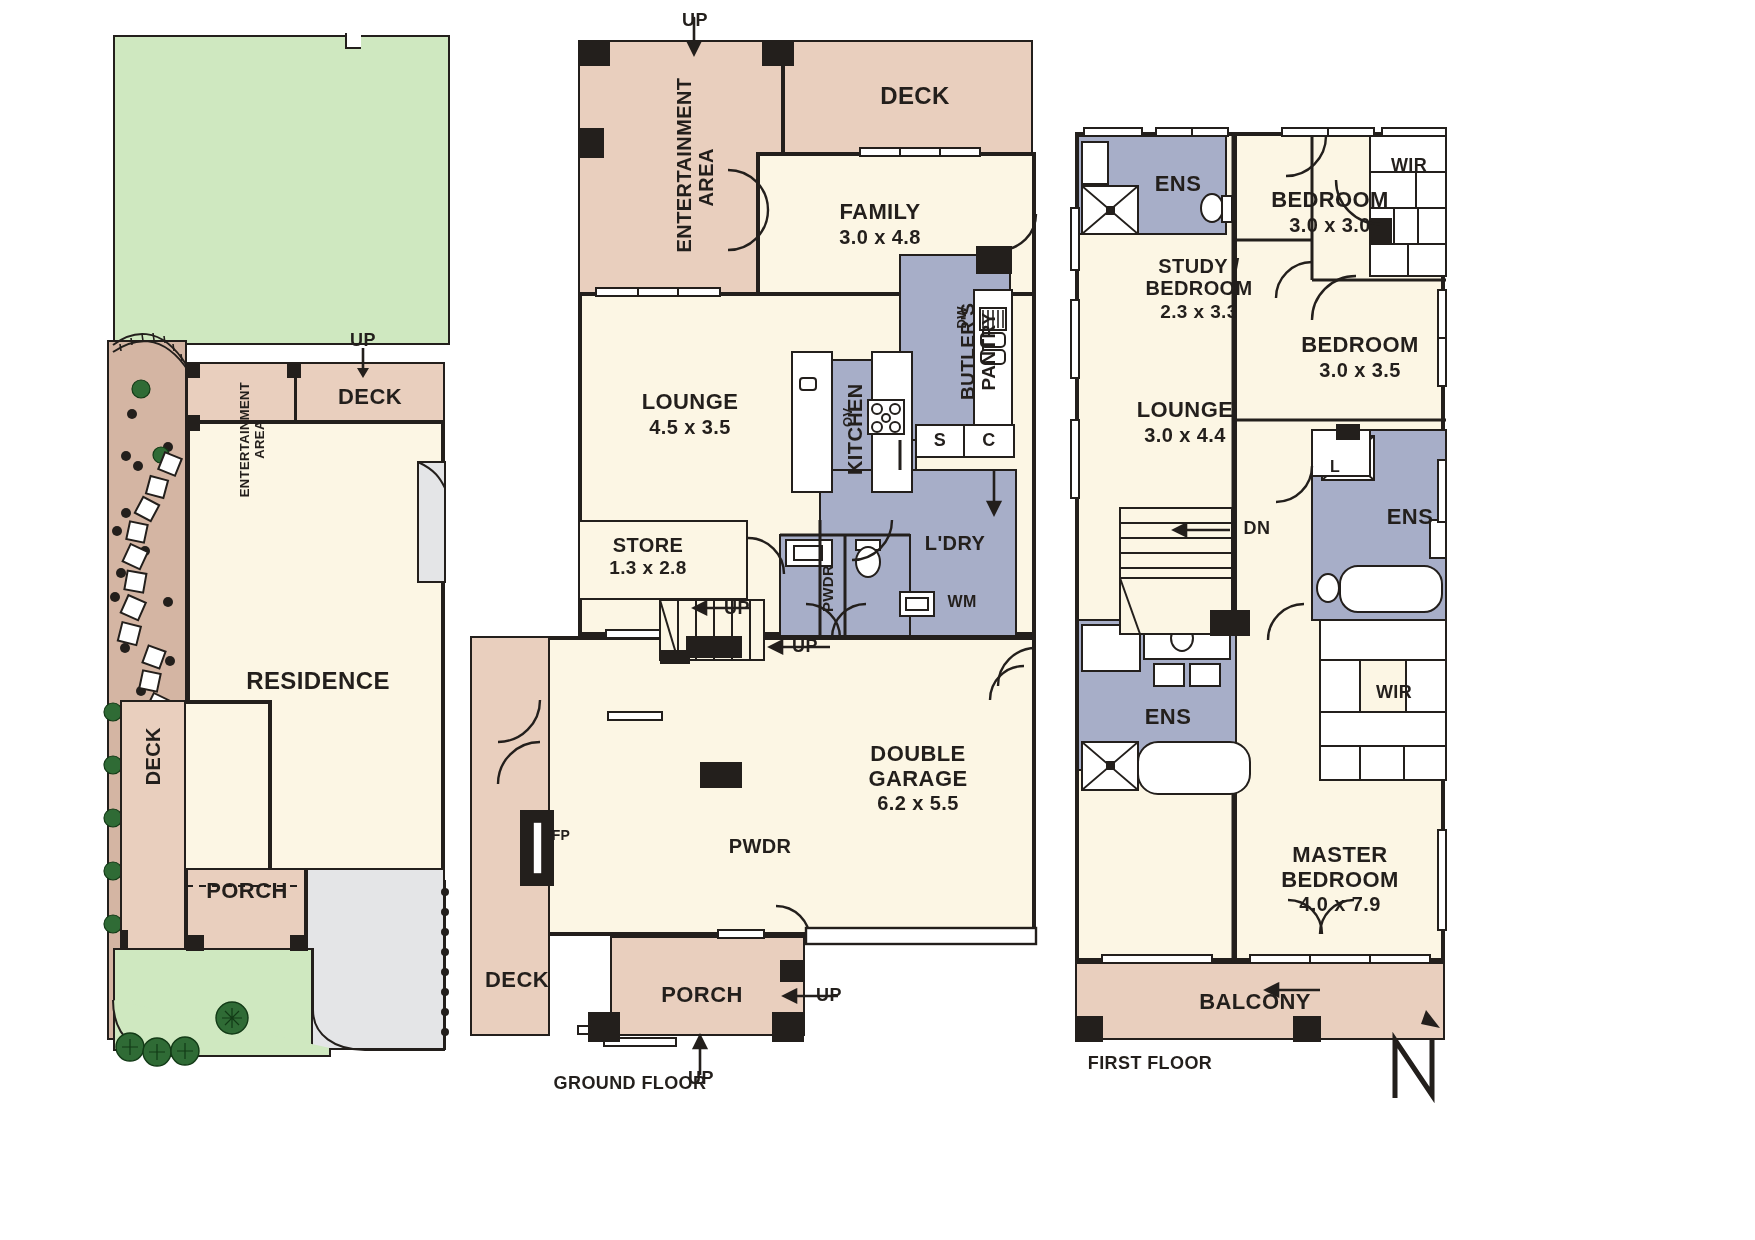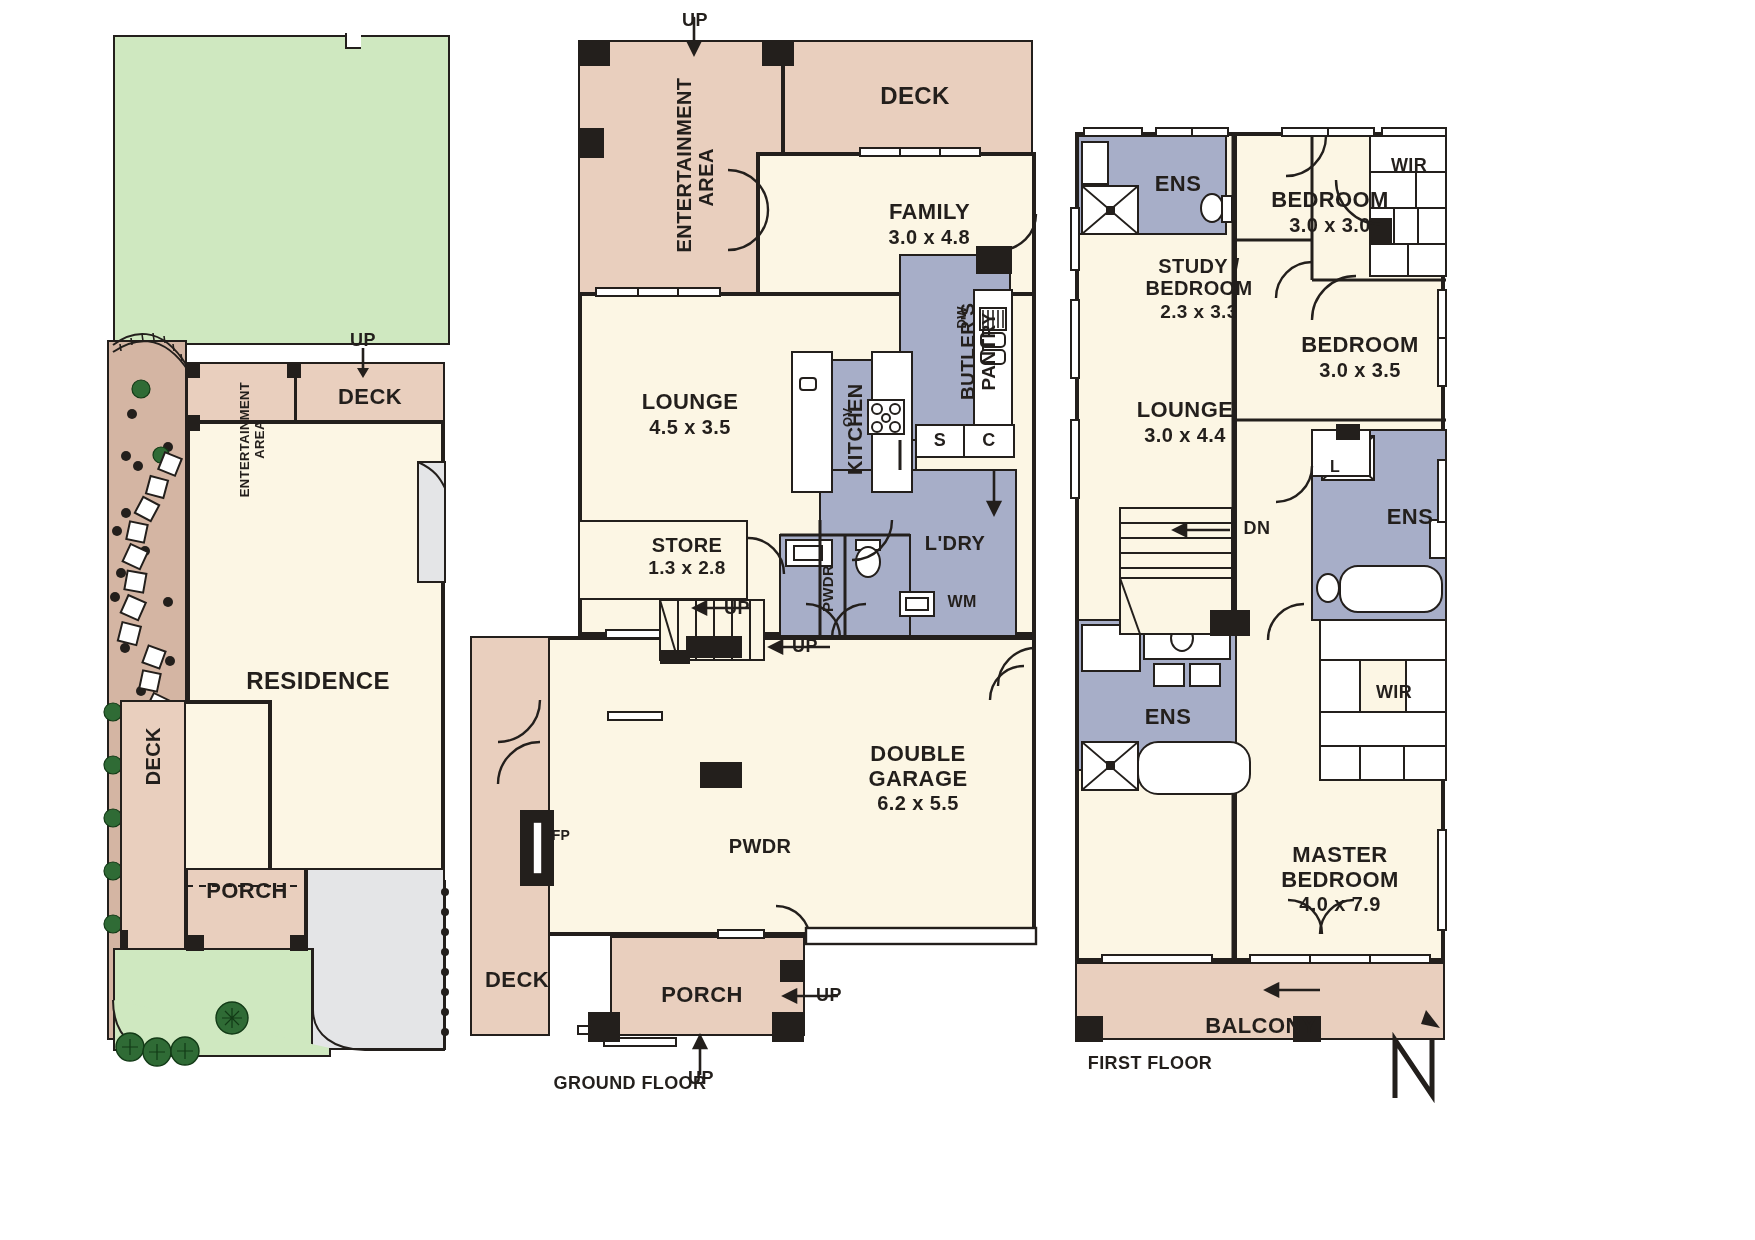--- a/index.html
+++ b/index.html
@@ -320,41 +320,41 @@
         <path d="M994,470 L994,508" fill="none"></path>
         <path d="M988,502 L994,514 L1000,502 Z"></path>
       </g>
     </svg>
 
     <div class="lbl t20 rot90" style="left:620px;top:155px;width:150px;">
       <span>ENTERTAINMENT</span><br>
       <span>AREA</span>
     </div>
     <div class="lbl t24" style="left:855px;top:83px;width:120px;">DECK</div>
-    <div class="lbl t22" style="left:790px;top:200px;width:180px;text-align:right;">
+    <div class="lbl t22" style="left:790px;top:200px;width:180px;">
       <span>FAMILY</span><br>
       <span class="t20 dim">3.0 x 4.8</span>
     </div>
     <div class="lbl t22" style="left:600px;top:390px;width:180px;">
       <span>LOUNGE</span><br>
       <span class="t20 dim">4.5 x 3.5</span>
     </div>
     <div class="lbl t20 rot90" style="left:800px;top:418px;width:110px;">KITCHEN</div>
     <div class="lbl t13 rot90" style="left:828px;top:410px;width:40px;">OV</div>
     <div class="lbl t19 rot90" style="left:888px;top:330px;width:180px;">
       <span>BUTLER'S</span><br>
       <span>PANTRY</span>
     </div>
     <div class="lbl t13 rot90" style="left:942px;top:310px;width:40px;">DW</div>
     <div class="lbl t18" style="left:921px;top:430px;width:38px;">S</div>
     <div class="lbl t18" style="left:970px;top:430px;width:38px;">C</div>
     <div class="lbl t20" style="left:900px;top:532px;width:110px;">L'DRY</div>
     <div class="lbl t15 rot90" style="left:793px;top:580px;width:70px;">PWDR</div>
     <div class="lbl t16" style="left:934px;top:593px;width:56px;">WM</div>
-    <div class="lbl t20" style="left:612px;top:534px;width:150px;">
+    <div class="lbl t20" style="left:573px;top:534px;width:150px;">
       <span>STORE</span><br>
       <span class="t19 dim">1.3 x 2.8</span>
     </div>
     <div class="lbl t14" style="left:544px;top:828px;width:34px;">FP</div>
     <div class="lbl t20" style="left:700px;top:835px;width:120px;">PWDR</div>
     <div class="lbl t22" style="left:828px;top:742px;width:180px;">
       <span>DOUBLE</span><br>
       <span>GARAGE</span><br>
       <span class="t20 dim">6.2 x 5.5</span>
     </div>
@@ -526,21 +526,21 @@
     <div class="lbl t16" style="left:280px;top:458px;width:30px;">L</div>
     <div class="lbl t22" style="left:330px;top:505px;width:80px;">ENS</div>
     <div class="lbl t18" style="left:193px;top:518px;width:48px;text-align:center;">DN</div>
     <div class="lbl t22" style="left:88px;top:705px;width:80px;">ENS</div>
     <div class="lbl t18" style="left:318px;top:682px;width:72px;">WIR</div>
     <div class="lbl t22" style="left:200px;top:843px;width:200px;">
       <span>MASTER</span><br>
       <span>BEDROOM</span><br>
       <span class="t20 dim">4.0 x 7.9</span>
     </div>
-    <div class="lbl t22" style="left:116px;top:990px;width:210px;margin-top:24px;">BALCONY</div>
+    <div class="lbl t22" style="left:110px;top:990px;width:210px;">BALCONY</div>
 
     <div class="lbl t18" style="left:30px;top:1053px;width:160px;">FIRST FLOOR</div>
 
     <svg class="sv" width="715" height="1110">
       <path d="M386,1010 L400,1028 L381,1024 Z" fill="#231f1c"></path>
       <path d="M355,1098 L355,1040 L392,1095 L392,1040" fill="none" stroke="#231f1c" stroke-width="5"></path>
     </svg>
     <div class="lbl t28" style="left:352px;top:1044px;width:46px;opacity:0;">N</div>
   </div>
 

